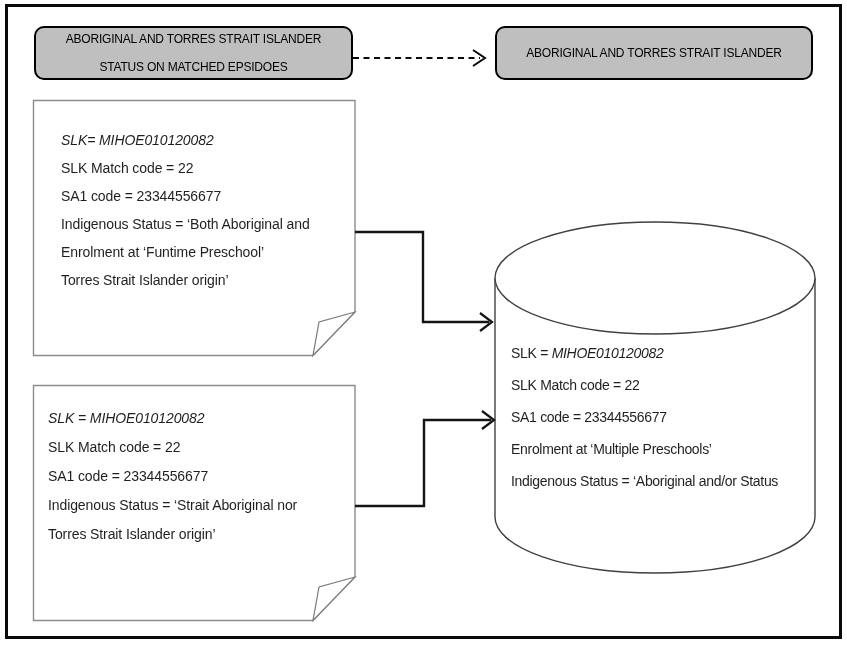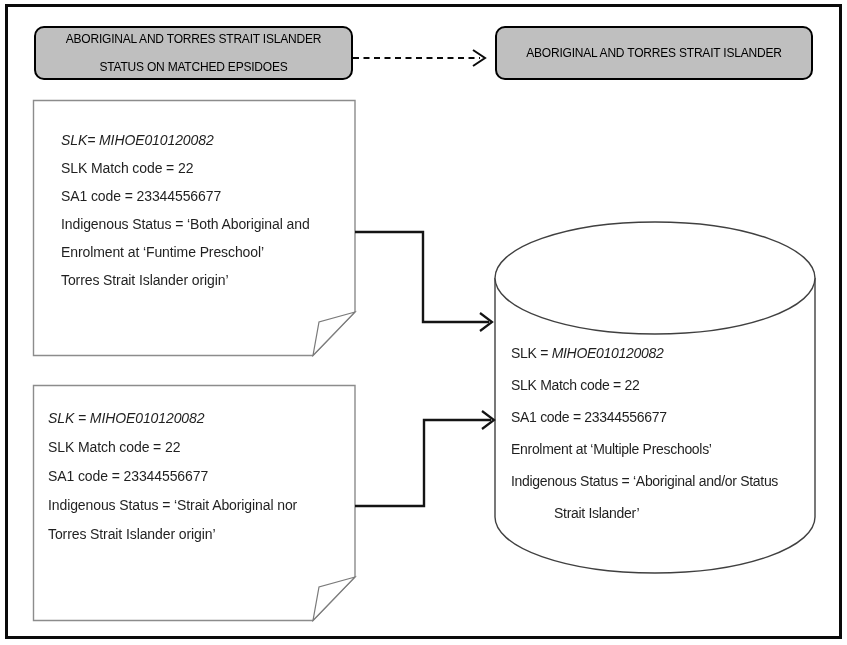--- a/index.html
+++ b/index.html
@@ -82,16 +82,15 @@
     <div>Indigenous Status = ‘Strait Aboriginal nor</div>
     <div>Torres Strait Islander origin’</div>
   </div>
 
   <div class="doc-text cyl-text">
     <div><span>SLK = </span><span class="italic">MIHOE010120082</span></div>
     <div>SLK Match code = 22</div>
     <div>SA1 code = 23344556677</div>
     <div>Enrolment at ‘Multiple Preschools’</div>
     <div>Indigenous Status = ‘Aboriginal and/or Status</div>
-    <div class="indent">Strait Islander’</div>
   </div>
 
 </div>
 
 </body></html>

